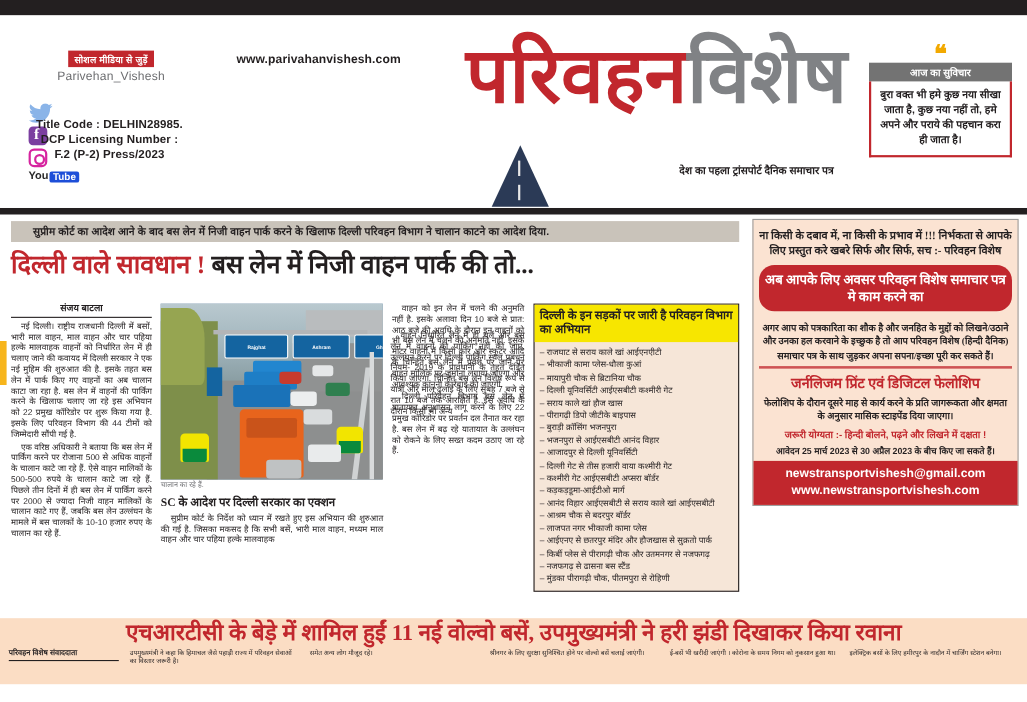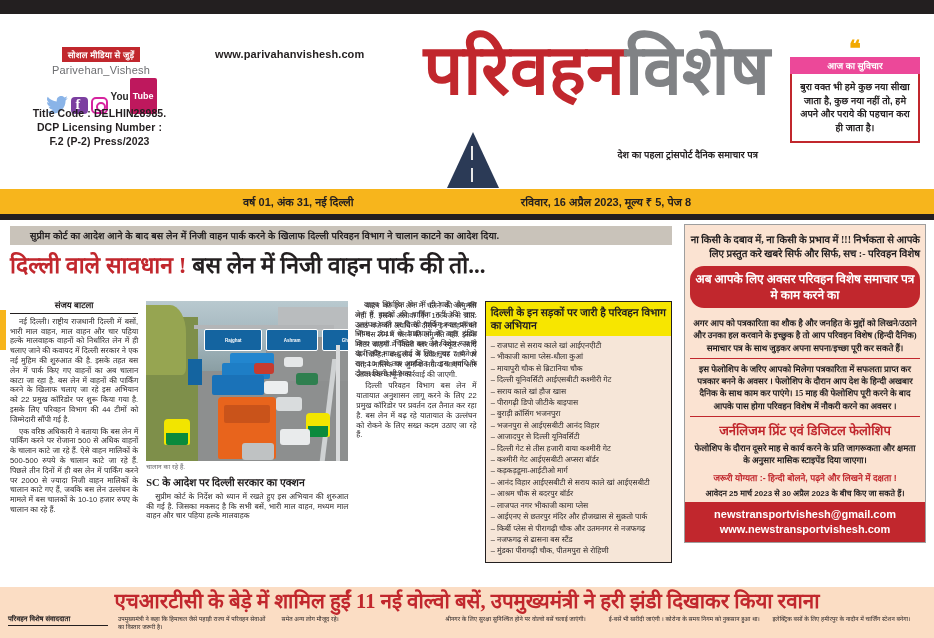--- a/index.html
+++ b/index.html
@@ -20,30 +20,30 @@
   .social-box {
     position:absolute; left:26px; top:30px; width:150px; text-align:center;
   }
   .social-tag {
     background:#c1272d; color:#fff; font-size:8.5px; font-weight:bold;
     padding:2px 6px; display:inline-block; letter-spacing:.2px;
   }
   .social-handle {
     font-size:11px; color:#6d6e71; margin-top:2px; letter-spacing:.2px;
   }
-  .social-icons { margin-top:2px; display:flex; justify-content:center; align-items:flex-end; gap:3px; }
+  .social-icons { margin-top:18px; display:flex; justify-content:center; align-items:flex-start; gap:3px;flex-direction:column; }
   .ic { display:inline-block; }
   .ic-tw { width:22px;height:18px; }
   .ic-fb { width:17px;height:17px;background:#7b3fa0;border-radius:4px;position:relative; }
   .ic-fb:after{content:"f";position:absolute;left:5px;top:0px;color:#fff;font-size:14px;font-weight:bold;font-family:"Liberation Serif",serif;}
   .ic-ig { width:17px;height:17px;border-radius:5px;border:2.5px solid #d6249f;position:relative;background:#fff; }
   .ic-ig:after{content:"";position:absolute;left:3px;top:3px;width:6px;height:6px;border:2px solid #d6249f;border-radius:50%;}
   .ic-yt { display:flex;align-items:center;gap:1px; }
   .yt-txt { font-size:10px;font-weight:bold;color:#282828; }
-  .yt-box { background:#be185d;color:#fff;font-size:9px;font-weight:bold;padding:13px 3px;border-radius:2px; }
+  .yt-box { background:#1d4ed8;color:#fff;font-size:9px;font-weight:bold;padding:0 3px;border-radius:2px; }
 
   .licence {
     position:absolute; left:12px; top:92px; width:175px; text-align:center;
     font-size:10.5px; line-height:14px; color:#231f20; font-weight:bold; letter-spacing:.1px;
   }
 
   .title-wrap { position:absolute; left:160px; top:18px; width:610px; text-align:right; }
   .weburl {
     position:absolute; left:215px; top:34px; font-size:11px; font-weight:bold;
     color:#231f20; letter-spacing:.1px; z-index:5;
@@ -63,21 +63,21 @@
     position:absolute; left:471px; top:132px; width:2px; height:14px; background:#e8e8e8;
   }
   .road-dash2 {
     position:absolute; left:471px; top:154px; width:2px; height:14px; background:#e8e8e8;
   }
 
   
   .quote-box { position:absolute; right:14px; top:28px; width:130px; }
   .quote-mark { text-align:center; color:#f2a900; font-size:22px; line-height:14px; font-family:"Liberation Serif",serif; font-weight:bold; }
   .quote-head {
-    background:#ec4899; color:#fff; font-size:9px; font-weight:bold; text-align:center;
+    background:#737373; color:#fff; font-size:9px; font-weight:bold; text-align:center;
     padding:2px 0; margin-top:1px;
   }
   .quote-body {
     border:2px solid #c1272d; border-top:none; padding:6px 5px 7px;
     font-size:9.5px; line-height:13.5px; text-align:center; font-weight:bold; color:#231f20;
   }
 
   
   .datestrip {
     position:relative; height:25px; background:#f7b51c; display:flex; align-items:center;
@@ -162,21 +162,21 @@
     background:#f7e600; color:#231f20; font-size:10.5px; font-weight:bold;
     padding:4px 5px; line-height:13px; font-family:"Liberation Serif",serif;
   }
   .listbox ul { list-style:none; padding:4px 5px 5px; }
   .listbox li { font-size:7.6px; line-height:11.4px; color:#231f20; white-space:nowrap; }
   .listbox li:before { content:"– "; }
 
   
   .ad-outer { border:1px solid #9e9e9e; background:#fbe3d2; padding:5px 5px 0; }
   .ad-slogan {
-    font-size:10px; line-height:14px; font-weight:bold; text-align:right; color:#231f20;
+    font-size:10px; line-height:14px; font-weight:bold; text-align:center; color:#231f20;
     font-family:"Liberation Serif",serif; padding:3px 0 5px;
   }
   .ad-redbox {
     background:#c1272d; color:#fff; text-align:center; font-weight:bold;
     font-size:12px; line-height:16px; border-radius:14px; padding:5px 4px; margin-bottom:5px;
     font-family:"Liberation Serif",serif;
   }
   .ad-para {
     font-size:8.6px; line-height:12.3px; text-align:center; color:#231f20; font-weight:bold;
     padding:4px 2px; font-family:"Liberation Serif",serif;
@@ -254,24 +254,20 @@
     <div class="road-dash"></div>
     <div class="road-dash2"></div>
 
     <div class="quote-box">
       <div class="quote-mark">❝</div>
       <div class="quote-head">आज का सुविचार</div>
       <div class="quote-body">बुरा वक्त भी हमे कुछ नया सीखा जाता है, कुछ नया नहीं तो, हमे अपने और पराये की पहचान करा ही जाता है।</div>
     </div>
   </div>
 
-  <div class="datestrip">
-    <span class="ds-left">वर्ष 01, अंक 31, नई दिल्ली</span>
-    <span class="ds-right">रविवार, 16 अप्रैल 2023,  मूल्य ₹ 5, पेज 8</span>
-  </div>
   <div class="rule-dark"></div>
 
   <div class="content">
 
     <div class="left-pane">
 
       <div class="ticker">सुप्रीम कोर्ट का आदेश आने के बाद बस लेन में निजी वाहन पार्क करने के खिलाफ दिल्ली परिवहन विभाग ने चालान काटने का आदेश दिया.</div>
 
       <div class="bigheadline">
         <span class="bh-red">दिल्ली वाले सावधान !</span>
@@ -361,21 +357,20 @@
     </div>
 
     <div class="right-pane">
       <div class="ad-outer">
         <div class="ad-slogan">ना किसी के दबाव में, ना किसी के प्रभाव में !!!
 निर्भकता से आपके लिए प्रस्तुत करे खबरे
 सिर्फ और सिर्फ, सच :- परिवहन विशेष</div>
         <div class="ad-redbox">अब आपके लिए अवसर परिवहन विशेष समाचार पत्र मे काम करने का</div>
         <div class="ad-para">अगर आप को पत्रकारिता का शौक है और जनहित के मुद्दों को लिखने/उठाने और उनका हल करवाने के इच्छुक है तो आप परिवहन विशेष (हिन्दी दैनिक) समाचार पत्र के साथ जुड़कर अपना सपना/इच्छा पूरी कर सकते हैं।</div>
         <div class="ad-sep"></div>
-        <div class="ad-para">इस फेलोशिप के जरिए आपको मिलेगा पत्रकारिता में सफलता प्राप्त कर पत्रकार बनने के अवसर । फेलोशिप के दौरान आप देश के हिन्दी अखबार दैनिक के साथ काम कर पाएंगे। 15 माह की फेलोशिप पूरी करने के बाद आपके पास होगा परिवहन विशेष में नौकरी करने का अवसर ।</div>
         <div class="ad-sep"></div>
         <div class="ad-title-red">जर्नलिजम प्रिंट एवं डिजिटल फेलोशिप</div>
         <div class="ad-para" style="padding:0 2px 3px;">फेलोशिप के दौरान दूसरे माह से कार्य करने के प्रति जागरूकता और क्षमता के अनुसार मासिक स्टाइपेंड दिया जाएगा।</div>
         <div class="ad-bold-red">जरूरी योग्यता :- हिन्दी बोलने, पढ़ने और लिखने में दक्षता !</div>
         <div class="ad-small">आवेदन 25 मार्च 2023 से 30 अप्रैल 2023 के बीच किए जा सकते हैं।</div>
         <div class="ad-contact">
           <div>newstransportvishesh@gmail.com</div>
           <div>www.newstransportvishesh.com</div>
         </div>
       </div>

